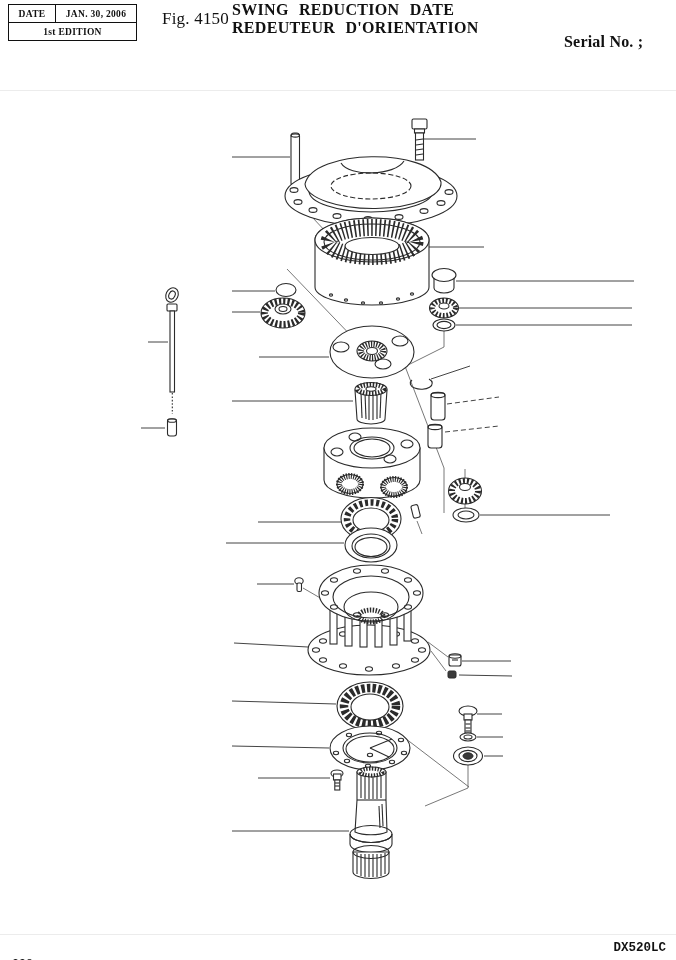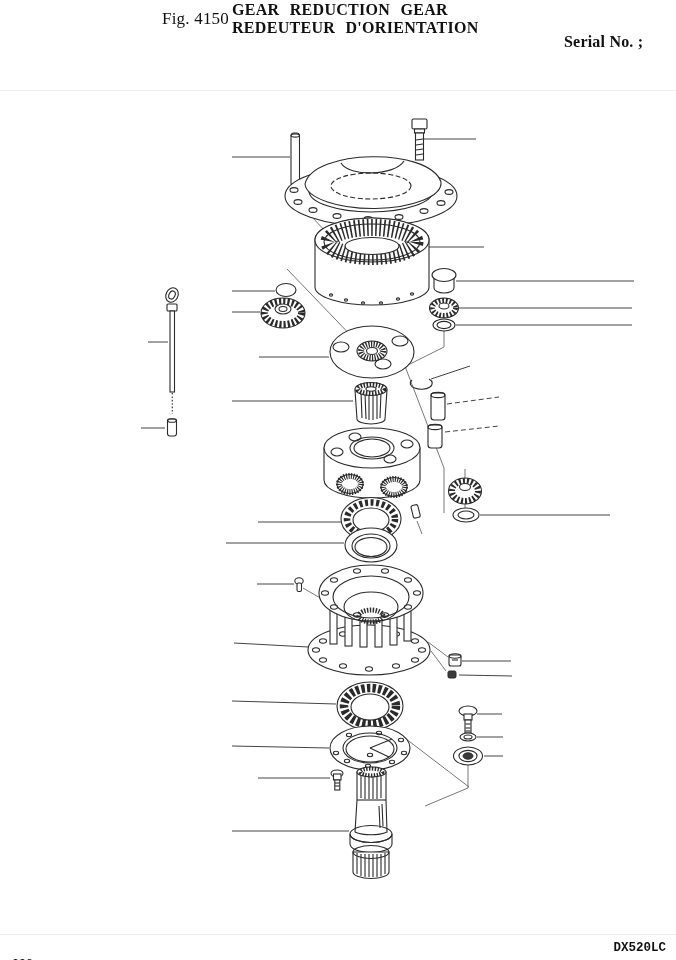--- a/index.html
+++ b/index.html
@@ -43,24 +43,35 @@
   .ln{stroke:#2b2b2b;stroke-width:1.1;fill:none;}
   .fw{stroke:#2b2b2b;stroke-width:1.1;fill:#ffffff;}
   .ldr{stroke:#2f2f2f;stroke-width:.9;fill:none;}
   .algn{stroke:#555;stroke-width:.8;fill:none;}
 </style>
 </head>
 <body>
 
 <div class="page">
 
+  <table class="hdr-table">
+    <tbody>
+        <tr>
+      <td class="c-date">DATE</td>
+      <td class="c-val">JAN. 30, 2006</td>
+    </tr>
+    <tr>
+      <td colspan="2">1st EDITION</td>
+    </tr>
+  </tbody>
+    </table>
 
   <div class="fig-label">Fig. 4150</div>
   <div class="title-block">
-    <div>GEAR REDUCTION GEAR</div>
+    <div>SWING REDUCTION DATE</div>
     <div>REDEUTEUR D'ORIENTATION</div>
   </div>
   <div class="serial">Serial No. ;</div>
 
   <div class="rule rule-top"></div>
   <div class="rule rule-bottom"></div>
 
   <svg width="676" height="960" viewBox="0 0 676 960">
 
     <g class="algn">

